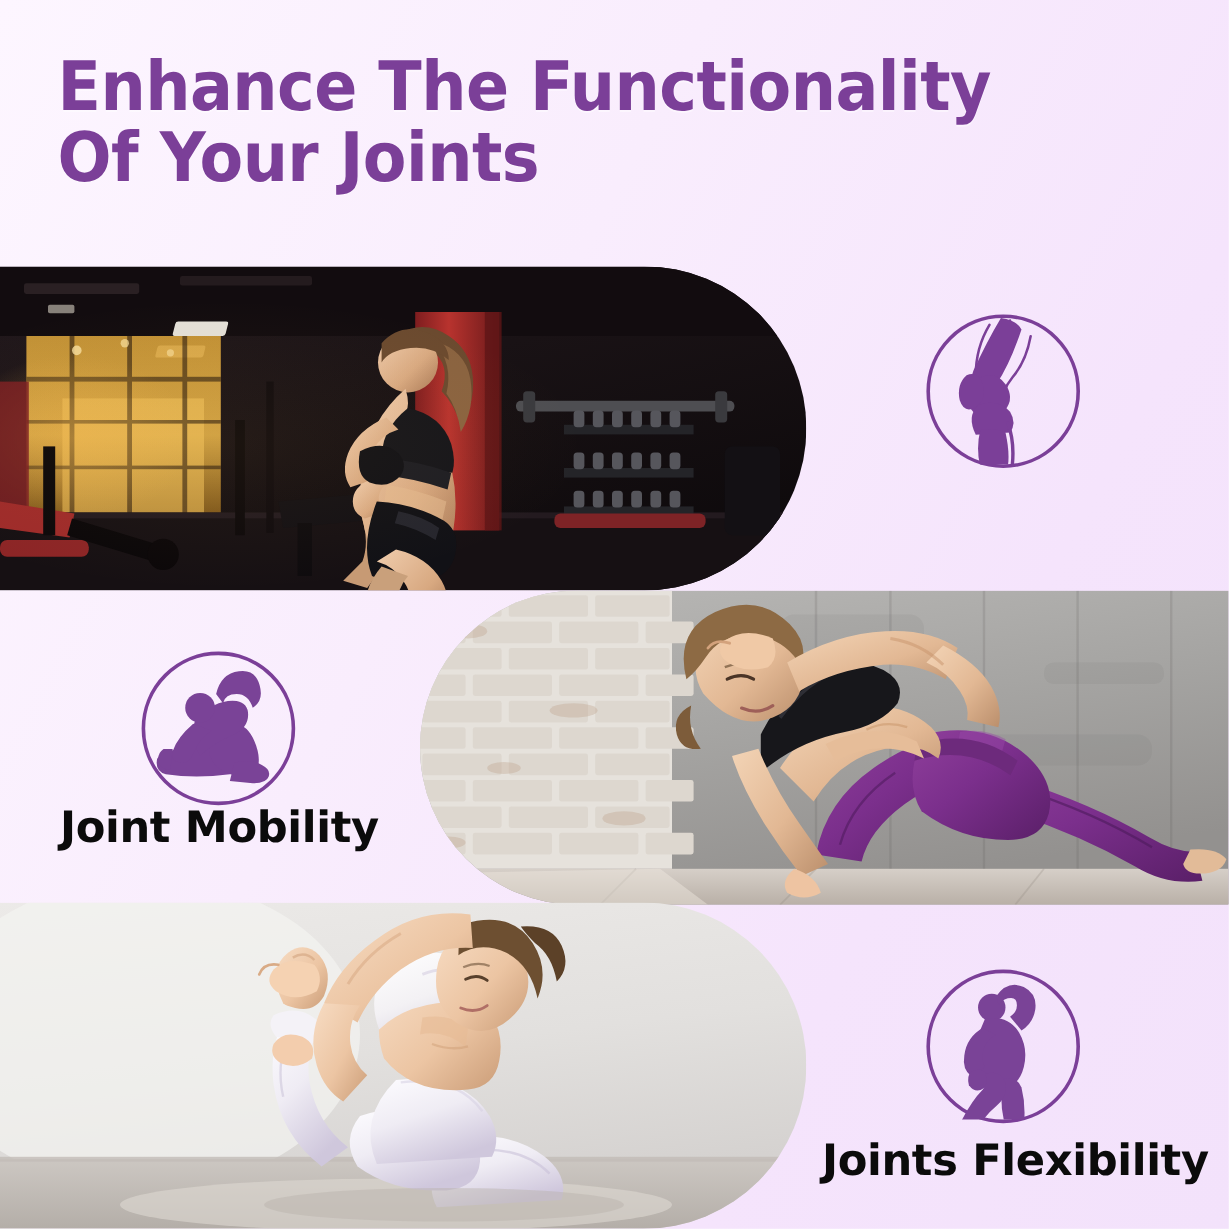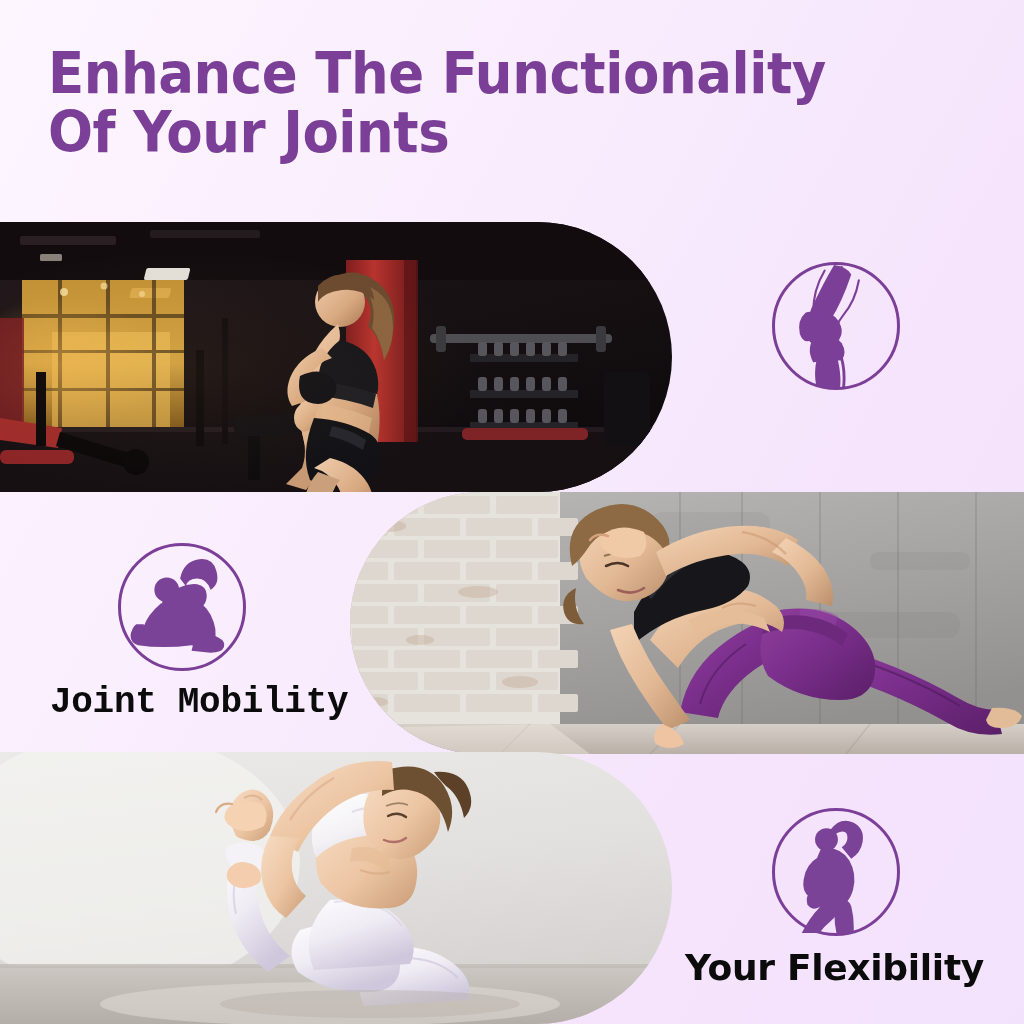--- a/index.html
+++ b/index.html
@@ -78,21 +78,21 @@
     white-space: nowrap;
     letter-spacing: -0.3px;
   }
 
   #feature-strength { left: 700px; top: 262px; }
   #feature-strength .icon-circle { margin-left: 72px; }
   #feature-strength .feature-label { margin-top: 14px; }
 
   #feature-mobility { left: 50px; top: 543px; }
   #feature-mobility .icon-circle { margin-left: 68px; }
-  #feature-mobility .feature-label { margin-top: 14px; font-family: Liberation Mono, monospace; }
+  #feature-mobility .feature-label { margin-top: 2px; }
 
   #feature-flexibility { left: 685px; top: 808px; }
   #feature-flexibility .icon-circle { margin-left: 87px; }
   #feature-flexibility .feature-label { margin-top: 14px; }
 </style>
 </head>
 <body>
 
 <div class="headline">Enhance The Functionality
 Of Your Joints</div>
@@ -536,14 +536,14 @@
 
         <path d="M46 48 q -14 8 -16 24 q -2 12 6 18 l 12 -8 q -4 -8 -1 -16 q 3 -9 11 -12 Z"></path>
         <path d="M36 86 q 8 -4 14 2 q 4 6 -2 12 q -8 6 -14 -2 q -2 -8 2 -12 Z"></path>
 
         <path d="M64 92 q 12 -2 16 8 q 4 16 2 34 l -16 0 q -6 -20 -2 -42 Z"></path>
 
         <path d="M48 88 q 14 -4 18 8 q 2 12 -8 20 q -10 8 -18 22 l -14 -6 q 10 -20 20 -30 q 6 -8 2 -14 Z"></path>
       </g>
     </svg>
   </div>
-  <div class="feature-label">Your Flexibility</div>
+  <div class="feature-label">Joints Flexibility</div>
 </div>
 
 </body></html>

